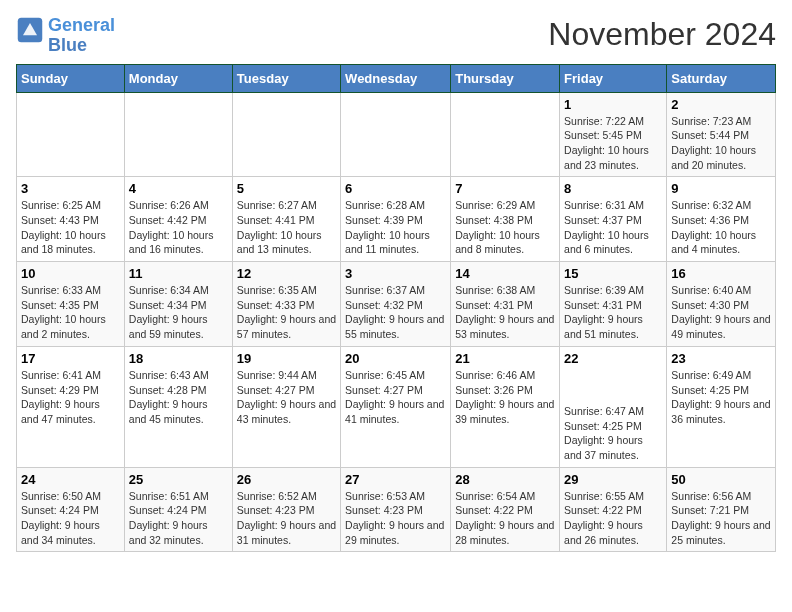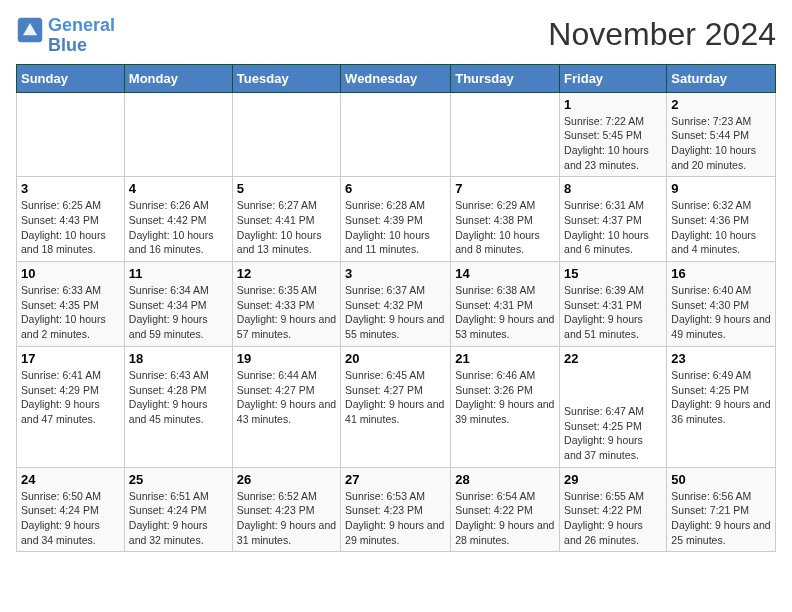--- a/index.html
+++ b/index.html
@@ -231,21 +231,21 @@
 Daylight: 9 hours and 47 minutes.</div>
         </td>
         <td>
           <span class="day-number">18</span>
           <div class="day-info" style="white-space: pre-line;">Sunrise: 6:43 AM
 Sunset: 4:28 PM
 Daylight: 9 hours and 45 minutes.</div>
         </td>
         <td>
           <span class="day-number">19</span>
-          <div class="day-info" style="white-space: pre-line;">Sunrise: 6:44 AM
+          <div class="day-info" style="white-space: pre-line;">Sunrise: 9:44 AM
 Sunset: 4:27 PM
 Daylight: 9 hours and 43 minutes.</div>
         </td>
         <td>
           <span class="day-number">20</span>
           <div class="day-info" style="white-space: pre-line;">Sunrise: 6:45 AM
 Sunset: 4:27 PM
 Daylight: 9 hours and 41 minutes.</div>
         </td>
         <td>

